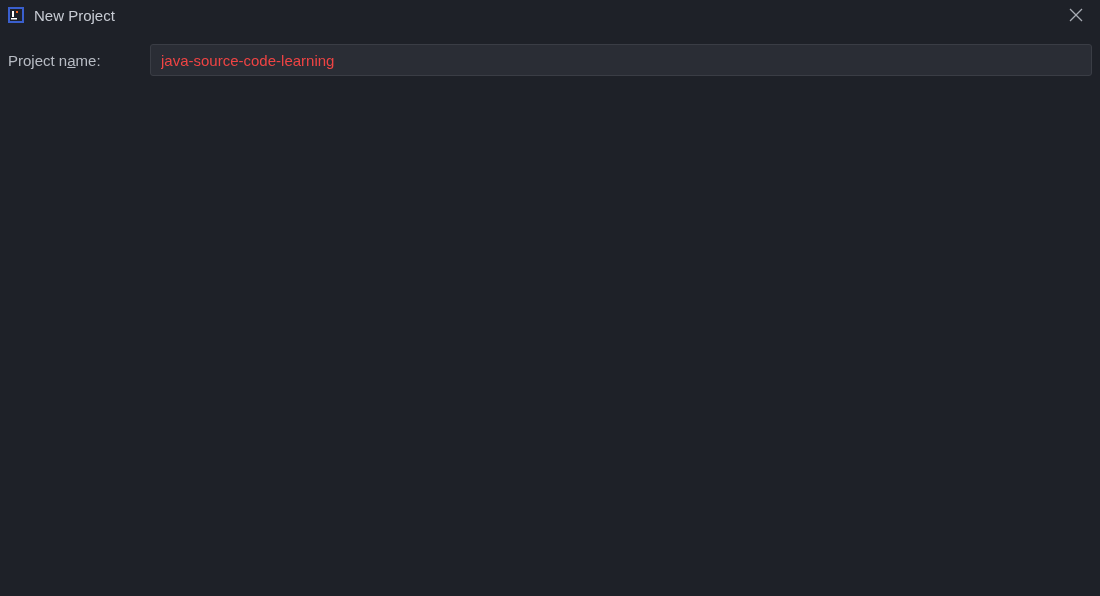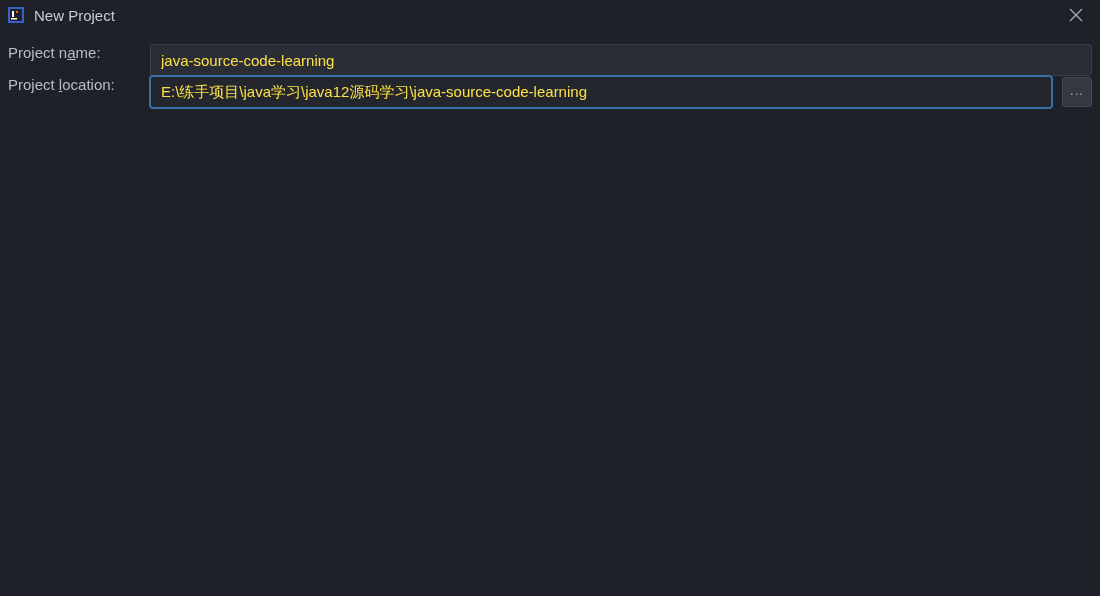--- a/index.html
+++ b/index.html
@@ -54,21 +54,22 @@
     }
     .close-btn svg {
       width: 14px;
       height: 14px;
     }
     .form-area {
       padding: 10px 8px 0 8px;
     }
     .form-row {
       display: flex;
-      align-items: flex-start;
+      align-items: center;
+      margin-bottom: 18px;
     }
     .form-label {
       width: 142px;
       font-size: 15px;
       color: #b8bcc4;
       padding-left: 0;
     }
     .form-label .mnemonic {
       text-decoration: underline;
     }
@@ -77,21 +78,21 @@
       display: flex;
       align-items: center;
       gap: 10px;
     }
     .text-input {
       flex: 1;
       height: 32px;
       background: #2a2d35;
       border: 1px solid #3a3d45;
       border-radius: 3px;
-      color: #fde047;
+      color: #ef4444;
       font-size: 15px;
       padding: 0 10px;
       outline: none;
       font-family: inherit;
     }
     .text-input.focused {
       border: 1px solid #3a6ea5;
       box-shadow: 0 0 0 1px #3a6ea5;
       background: #23262d;
     }
@@ -137,23 +138,14 @@
 
 <div class="form-area">
 
   <div class="form-row">
     <div class="form-label"><span>Project n</span><span class="mnemonic">a</span><span>me:</span></div>
     <div class="input-wrap">
       <input type="text" class="text-input" value="java-source-code-learning" style="">
     </div>
   </div>
 
-  <div class="form-row">
-    <div class="form-label"><span>Project </span><span class="mnemonic">l</span><span>ocation:</span></div>
-    <div class="input-wrap">
-      <input type="text" class="text-input focused" value="E:\练手项目\java学习\java12源码学习\java-source-code-learning" style="">
-      <div class="browse-btn">
-        <span>...</span>
-      </div>
-    </div>
-  </div>
 
 </div>
 
 </body></html>

